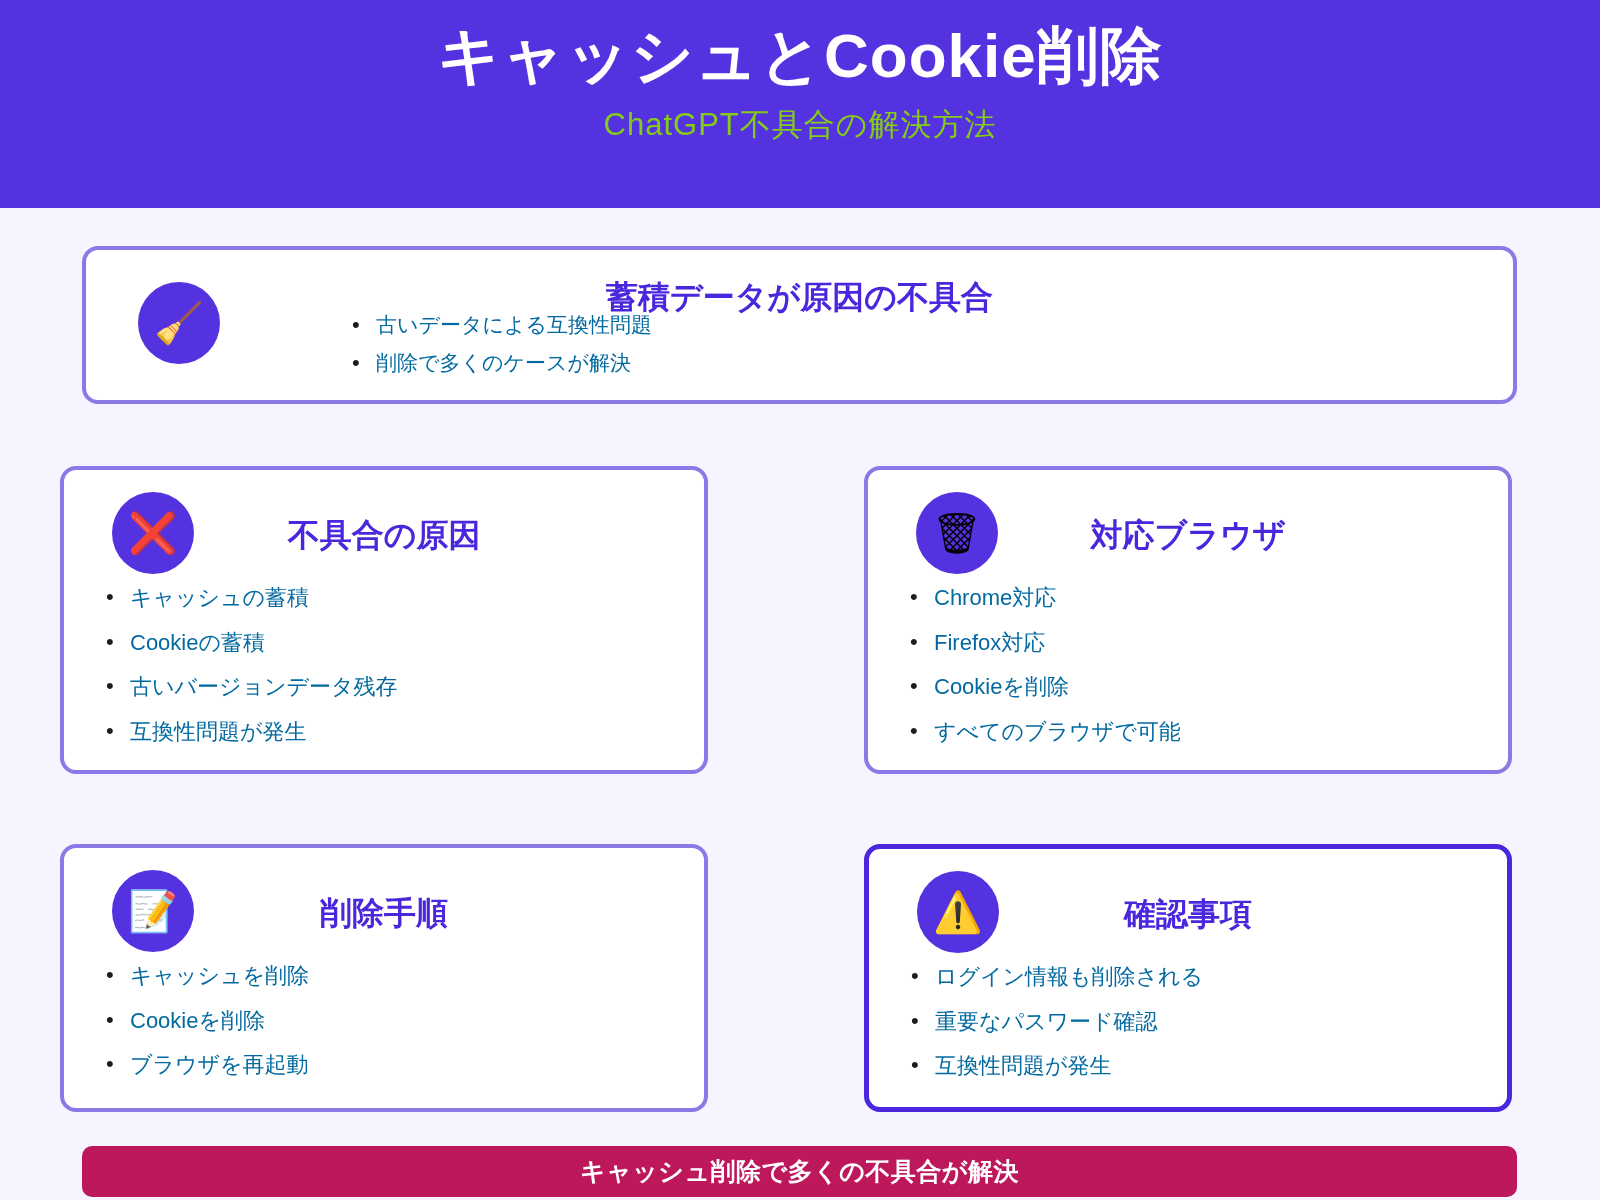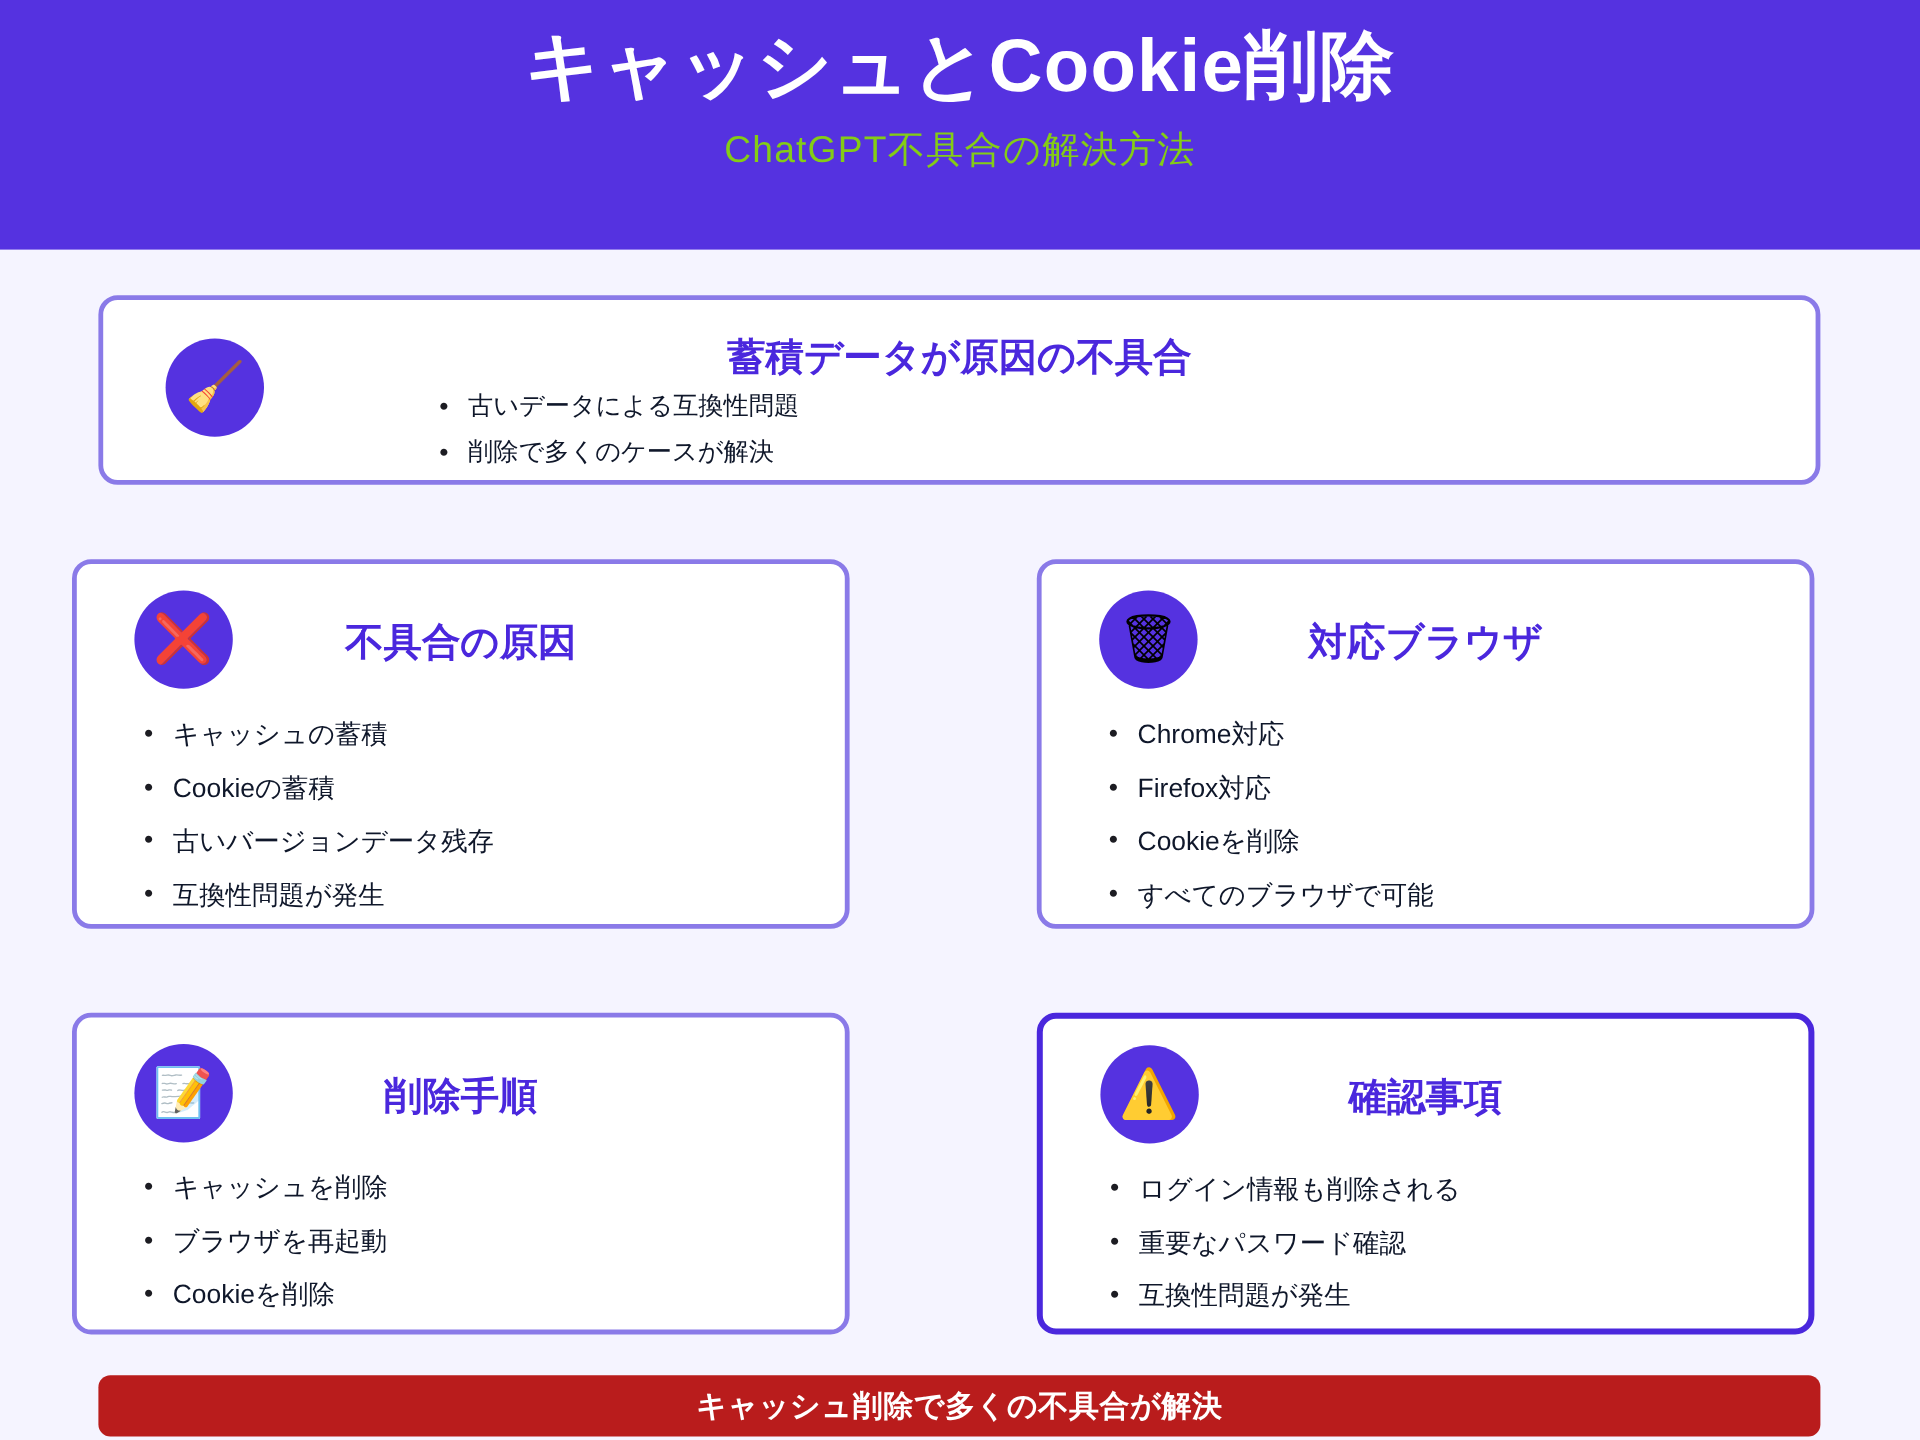--- a/index.html
+++ b/index.html
@@ -96,24 +96,24 @@
     font-weight: bold;
   }
   .card-top .card-title { top: 26px; }
   .card-tl .card-title,
   .card-tr .card-title,
   .card-bl .card-title,
   .card-br .card-title { top: 44px; }
 
   .bullets {
     position: absolute;
-    margin: 16px;
+    margin: 2px;
     padding: 0;
     list-style: none;
-    color: #0f172a;
+    color: #0369a1;
     font-size: 22px;
   }
   .bullets li {
     position: relative;
     padding-left: 30px;
     margin-bottom: 17px;
     line-height: 1.25;
   }
   .bullets li::before {
     content: "•";
@@ -140,21 +140,21 @@
     right: 20px;
   }
 
   
   .footer-banner {
     position: absolute;
     left: 82px;
     top: 938px;
     width: 1435px;
     height: 51px;
-    background: #b91c1c;
+    background: #be185d;
     border-radius: 10px;
     color: #ffffff;
     font-size: 25px;
     font-weight: bold;
     display: flex;
     align-items: center;
     justify-content: center;
     letter-spacing: 0.5px;
   }
 </style>
@@ -197,22 +197,22 @@
       <li>Cookieを削除</li>
       <li>すべてのブラウザで可能</li>
     </ul>
   </div>
 
   <div class="card card-bl">
     <div class="icon-badge">📝</div>
     <div class="card-title">削除手順</div>
     <ul class="bullets">
       <li>キャッシュを削除</li>
+      <li>Cookieを削除</li>
       <li>ブラウザを再起動</li>
-      <li>Cookieを削除</li>
     </ul>
   </div>
 
   <div class="card card-br emphasis">
     <div class="icon-badge">⚠️</div>
     <div class="card-title">確認事項</div>
     <ul class="bullets">
       <li>ログイン情報も削除される</li>
       <li>重要なパスワード確認</li>
       <li>互換性問題が発生</li>

